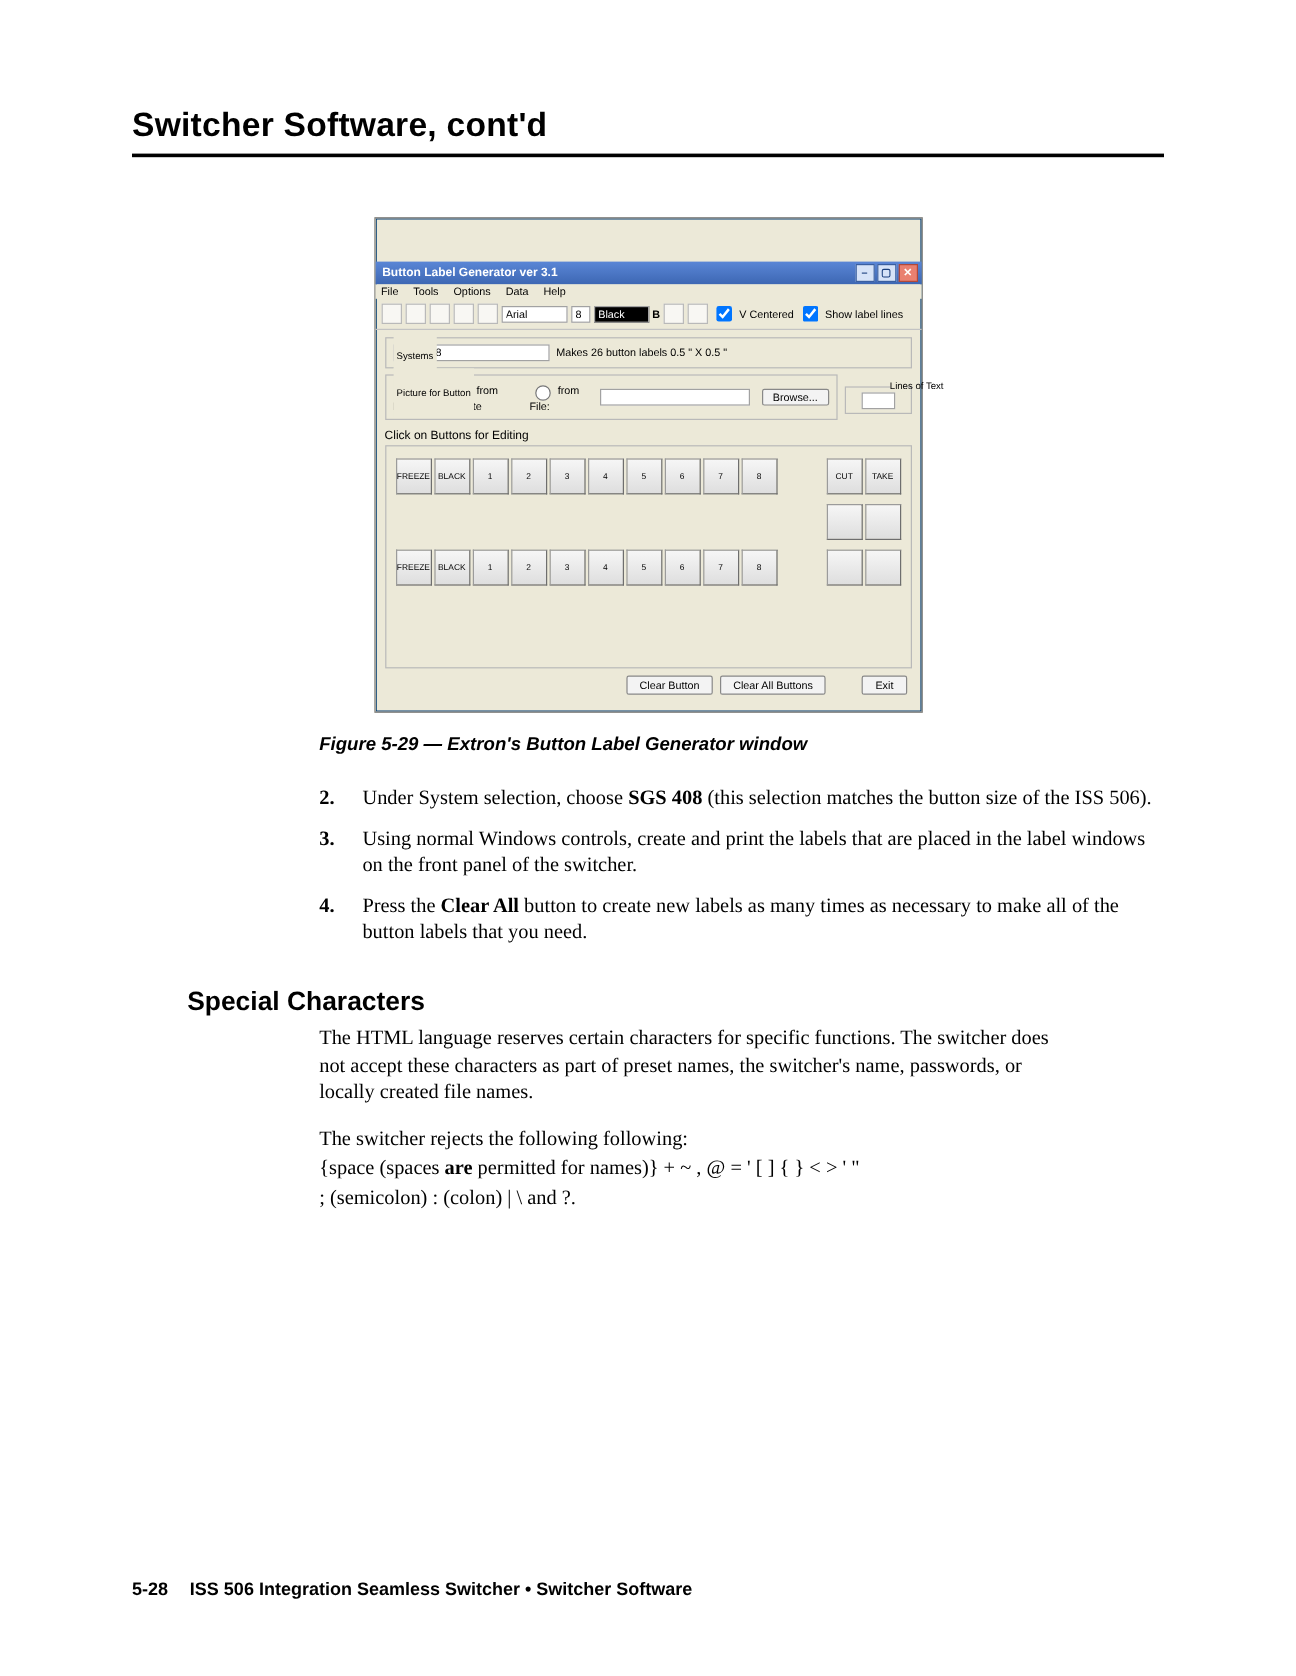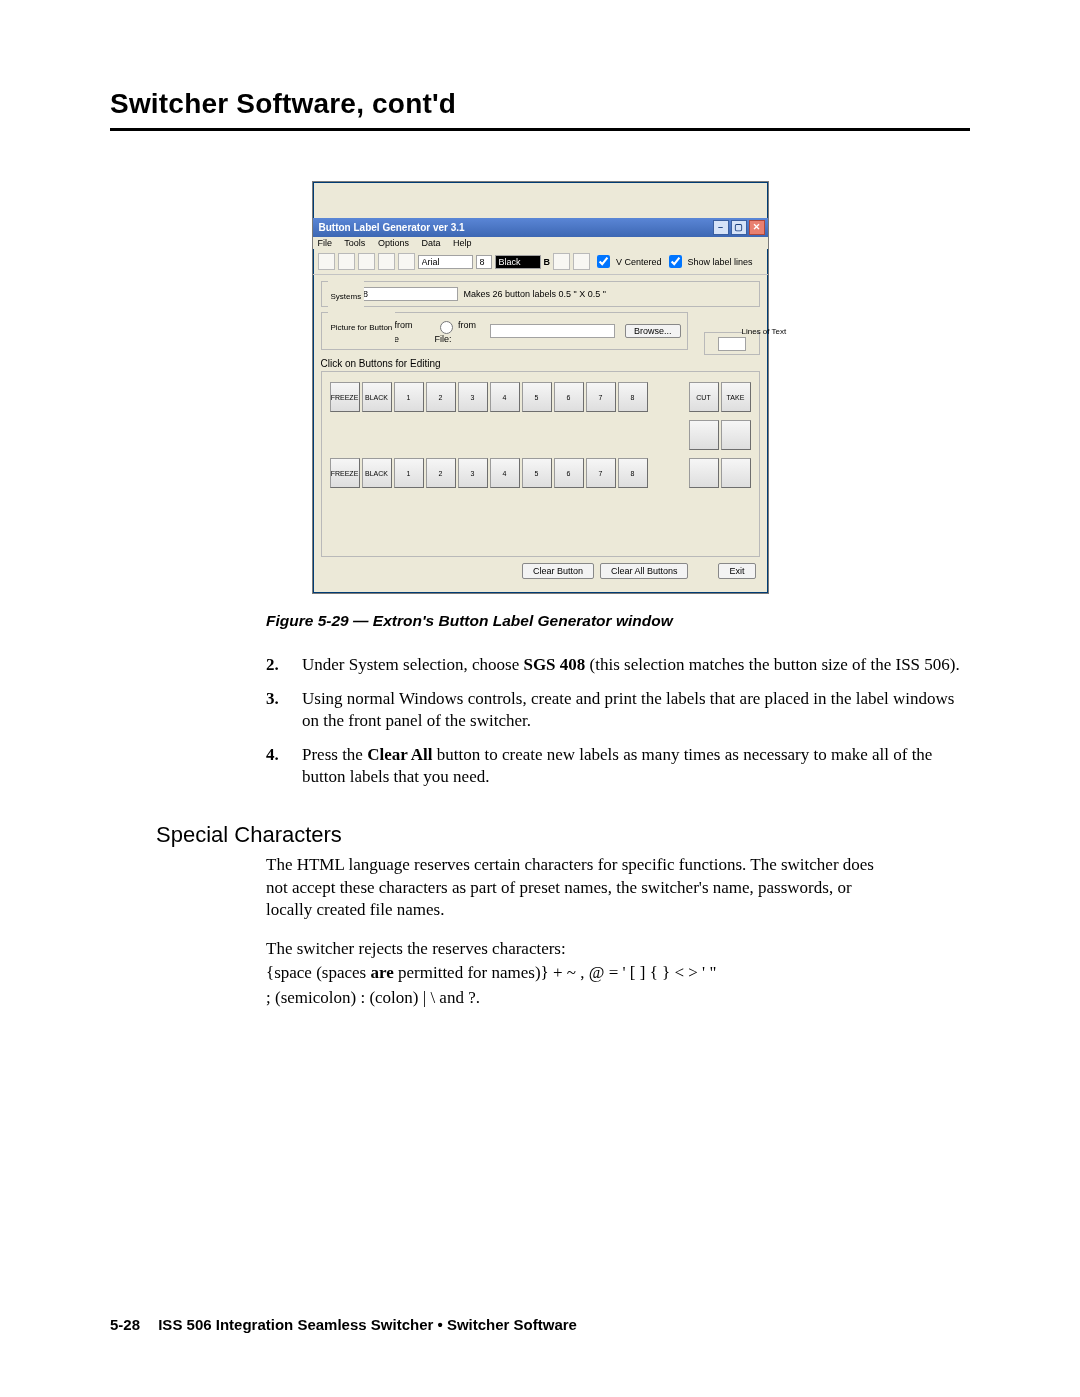--- a/index.html
+++ b/index.html
@@ -221,21 +221,21 @@
     padding-left: 36px;
     position: relative;
   }
   ol.numlist > li .num {
     position: absolute;
     left: 0;
     font-weight: bold;
   }
   .section-h2 {
     font-family: "Arial Black", Arial, Helvetica, sans-serif;
-    font-weight: 400;
+    font-weight: 700;
     font-size: 22px;
     margin: 0 0 6px 46px;
   }
   .para {
     font-size: 17px;
     line-height: 1.32;
     margin: 0 0 16px 156px;
     max-width: 630px;
   }
 
@@ -291,21 +291,21 @@
       <span>Show label lines</span>
     </div>
     <div class="winbody">
       <div class="groupbox">
         <div class="gb-label">Systems</div>
         <div class="sys-row">
           <input class="tb-input sys-select" value="SGS 408" style="">
           <span>Makes 26 button labels 0.5 " X  0.5 "</span>
         </div>
       </div>
-      <div style="display:flex; gap:16px; align-items:flex-end;">
+      <div style="display:flex; gap:6px; align-items:center;">
         <div class="groupbox" style="flex:1;">
           <div class="gb-label">Picture for Button</div>
           <div class="pic-row">
             <label><input type="radio" class="cb" checked="" style=""> <span>None</span></label>
             <label><input type="radio" class="cb" style=""> <span>from Palette</span></label>
             <label><input type="radio" class="cb" style=""> <span>from File:</span></label>
             <input class="tb-input file" style="">
             <button class="btn3d">Browse...</button>
           </div>
         </div>
@@ -385,21 +385,21 @@
       <span>Using normal Windows controls, create and print the labels that are placed in the label windows on the front panel of the switcher.</span>
     </li>
     <li>
       <span class="num">4.</span>
       <span>Press the </span><b>Clear All</b><span> button to create new labels as many times as necessary to make all of the button labels that you need.</span>
     </li>
   </ol>
 
   <div class="section-h2">Special Characters</div>
   <div class="para">The HTML language reserves certain characters for specific functions.  The switcher does not accept these characters as part of preset names, the switcher's name, passwords, or locally created file names.</div>
-  <div class="para" style="margin-bottom:2px">The switcher rejects the reserves characters:</div>
+  <div class="para" style="margin-bottom:2px">The switcher rejects the following following:</div>
   <div class="para" style="margin-bottom:2px">
     <span>{space (spaces </span><b>are</b><span> permitted for names)}  +  ~  ,  @  =  '  [  ]  {  }  &lt;  &gt;  '  "</span>
   </div>
   <div class="para">; (semicolon)  : (colon)  |  \  and ?.</div>
 
   <div class="footer">
     <span class="pnum">5-28</span>
     <span class="ftxt">ISS 506 Integration Seamless Switcher • Switcher Software</span>
   </div>
 

